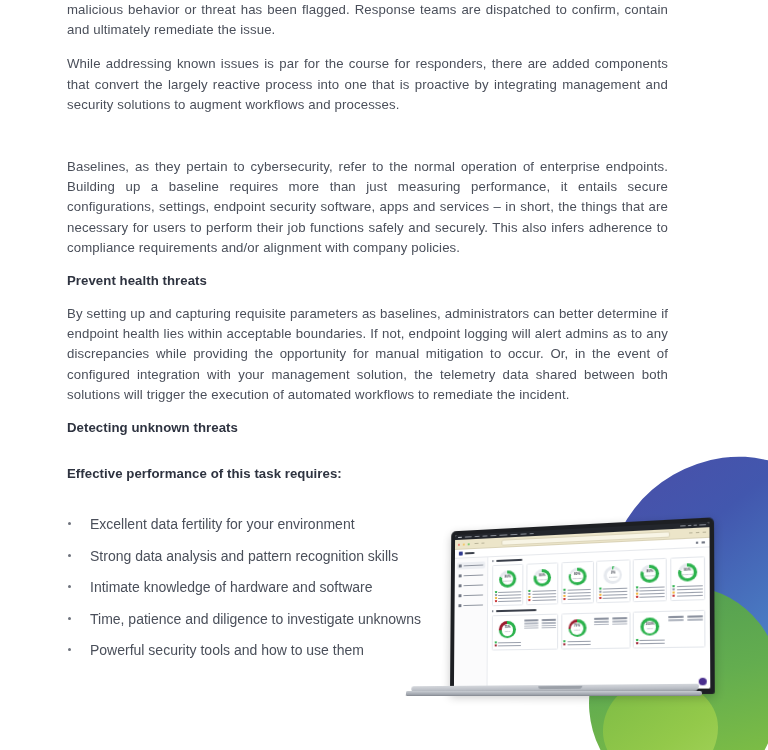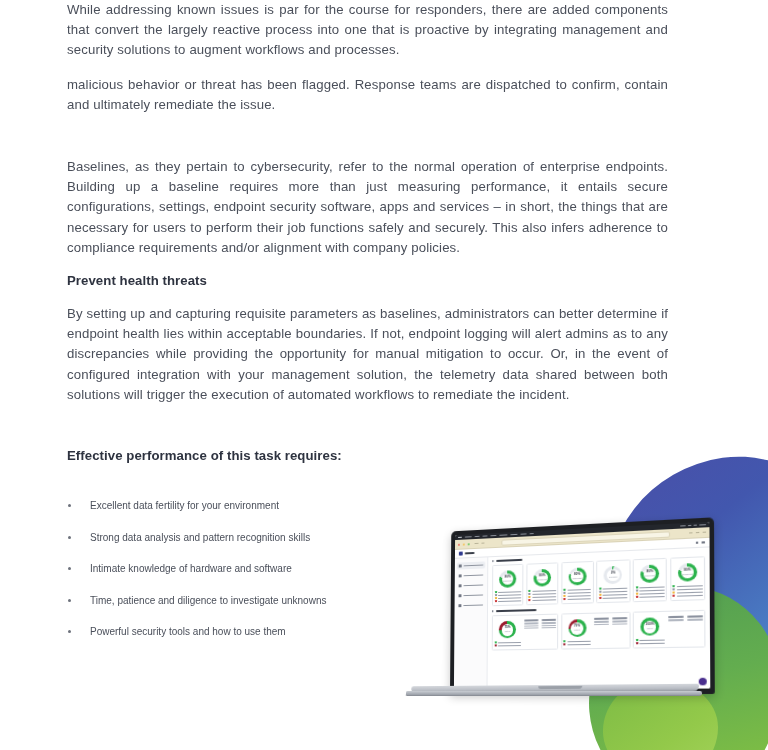--- a/index.html
+++ b/index.html
@@ -79,21 +79,21 @@
 
   ul.bullets {
     list-style: none;
     margin: 0;
     padding: 0;
     width: 360px;
   }
   ul.bullets li {
     position: relative;
     padding-left: 23px;
-    font-size: 10px;
+    font-size: 14px;
     line-height: 18px;
     color: #4a4f5a;
     margin-bottom: 13.5px;
   }
   ul.bullets li .bullet-dot {
     position: absolute;
     left: 1px;
     top: 7px;
     width: 3px;
     height: 3px;
@@ -298,36 +298,37 @@
 <body>
 
 <div class="decor-layer">
   <div class="blob-blue"></div>
   <div class="blob-green-big"></div>
   <div class="blob-green-small"></div>
 </div>
 
 <div class="doc">
 
+  <p class="para">malicious behavior or threat has been flagged. Response teams are dispatched to confirm, contain and ultimately remediate the issue.</p>
   <p class="para">While addressing known issues is par for the course for responders, there are added components that convert the largely reactive process into one that is proactive by integrating management and security solutions to augment workflows and processes.</p>
-  <p class="para">malicious behavior or threat has been flagged. Response teams are dispatched to confirm, contain and ultimately remediate the issue.</p>
 
   <div class="gap-lg"></div>
 
   <div class="gap-md"></div>
   <p class="para">Baselines, as they pertain to cybersecurity, refer to the normal operation of enterprise endpoints. Building up a baseline requires more than just measuring performance, it entails secure configurations, settings, endpoint security software, apps and services – in short, the things that are necessary for users to perform their job functions safely and securely. This also infers adherence to compliance requirements and/or alignment with company policies.</p>
 
   <div class="gap-md"></div>
 
   <h3 class="heading">Prevent health threats</h3>
   <div class="gap-md"></div>
   <p class="para">By setting up and capturing requisite parameters as baselines, administrators can better determine if endpoint health lies within acceptable boundaries. If not, endpoint logging will alert admins as to any discrepancies while providing the opportunity for manual mitigation to occur. Or, in the event of configured integration with your management solution, the telemetry data shared between both solutions will trigger the execution of automated workflows to remediate the incident.</p>
 
   <div class="gap-md"></div>
 
+  <h3 class="heading">Detecting unknown threats</h3>
   <div class="gap-md"></div>
 
   <div class="gap-md"></div>
 
   <h3 class="heading">Effective performance of this task requires:</h3>
 
   <div style="height:32px"></div>
 
   <ul class="bullets">
     <li>

